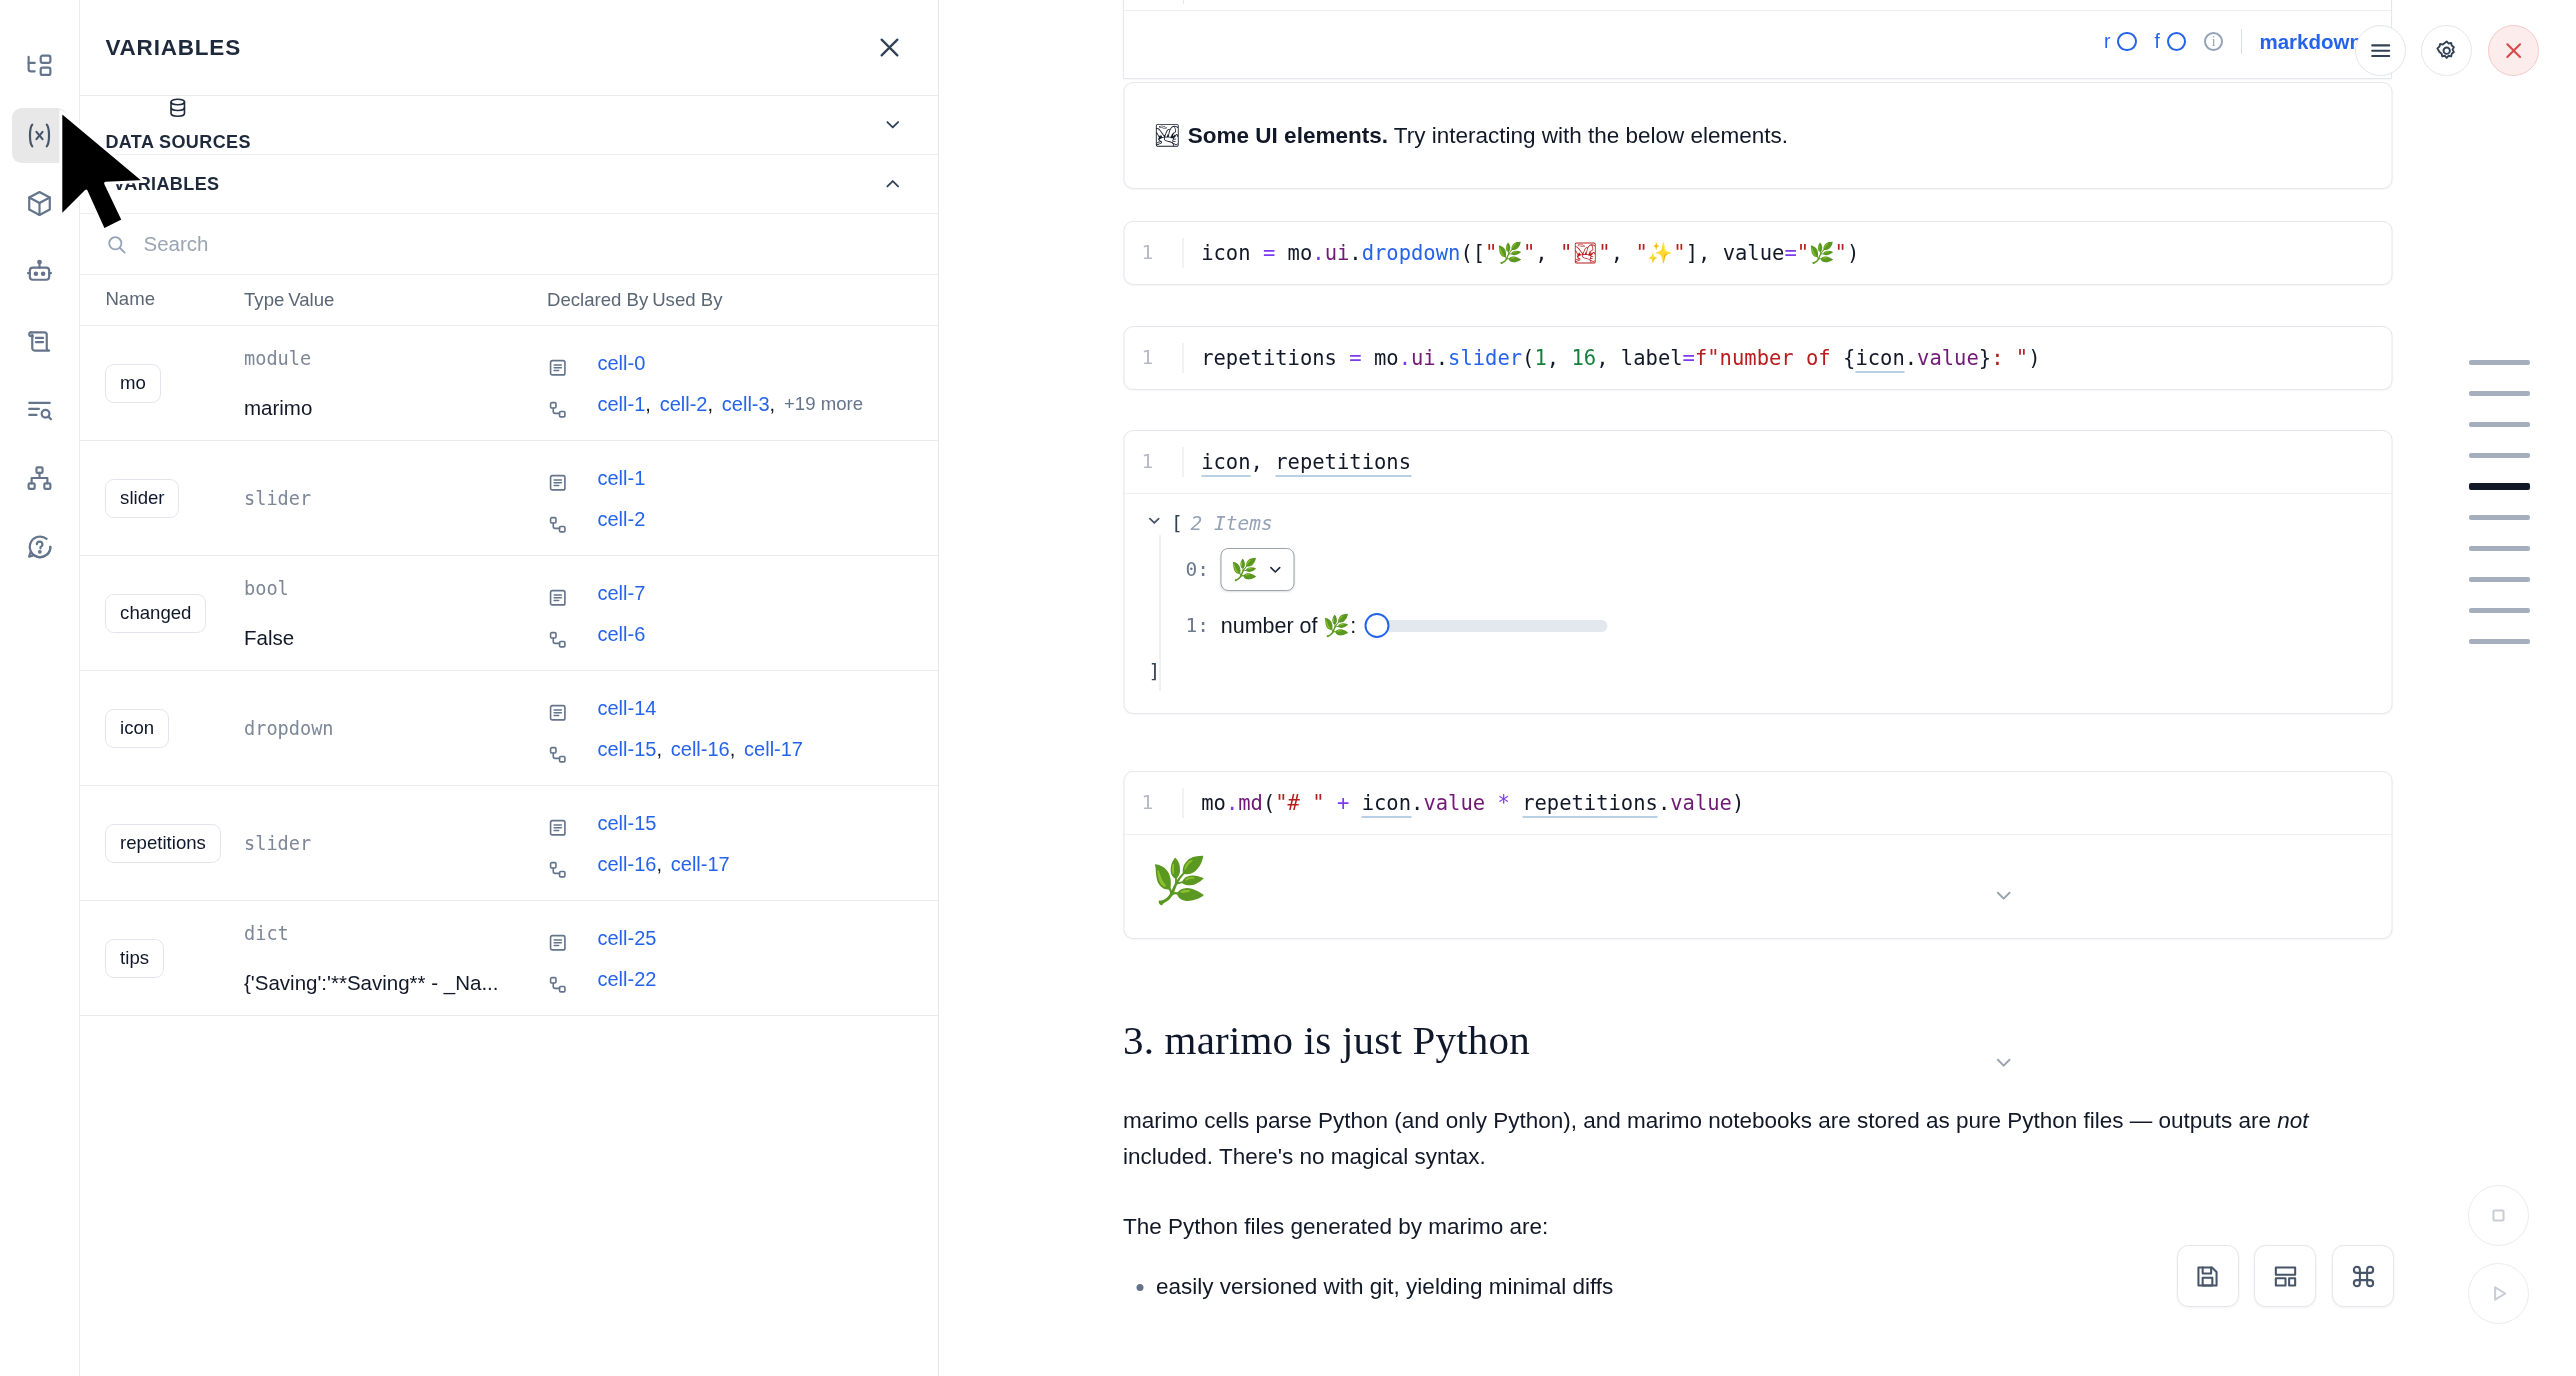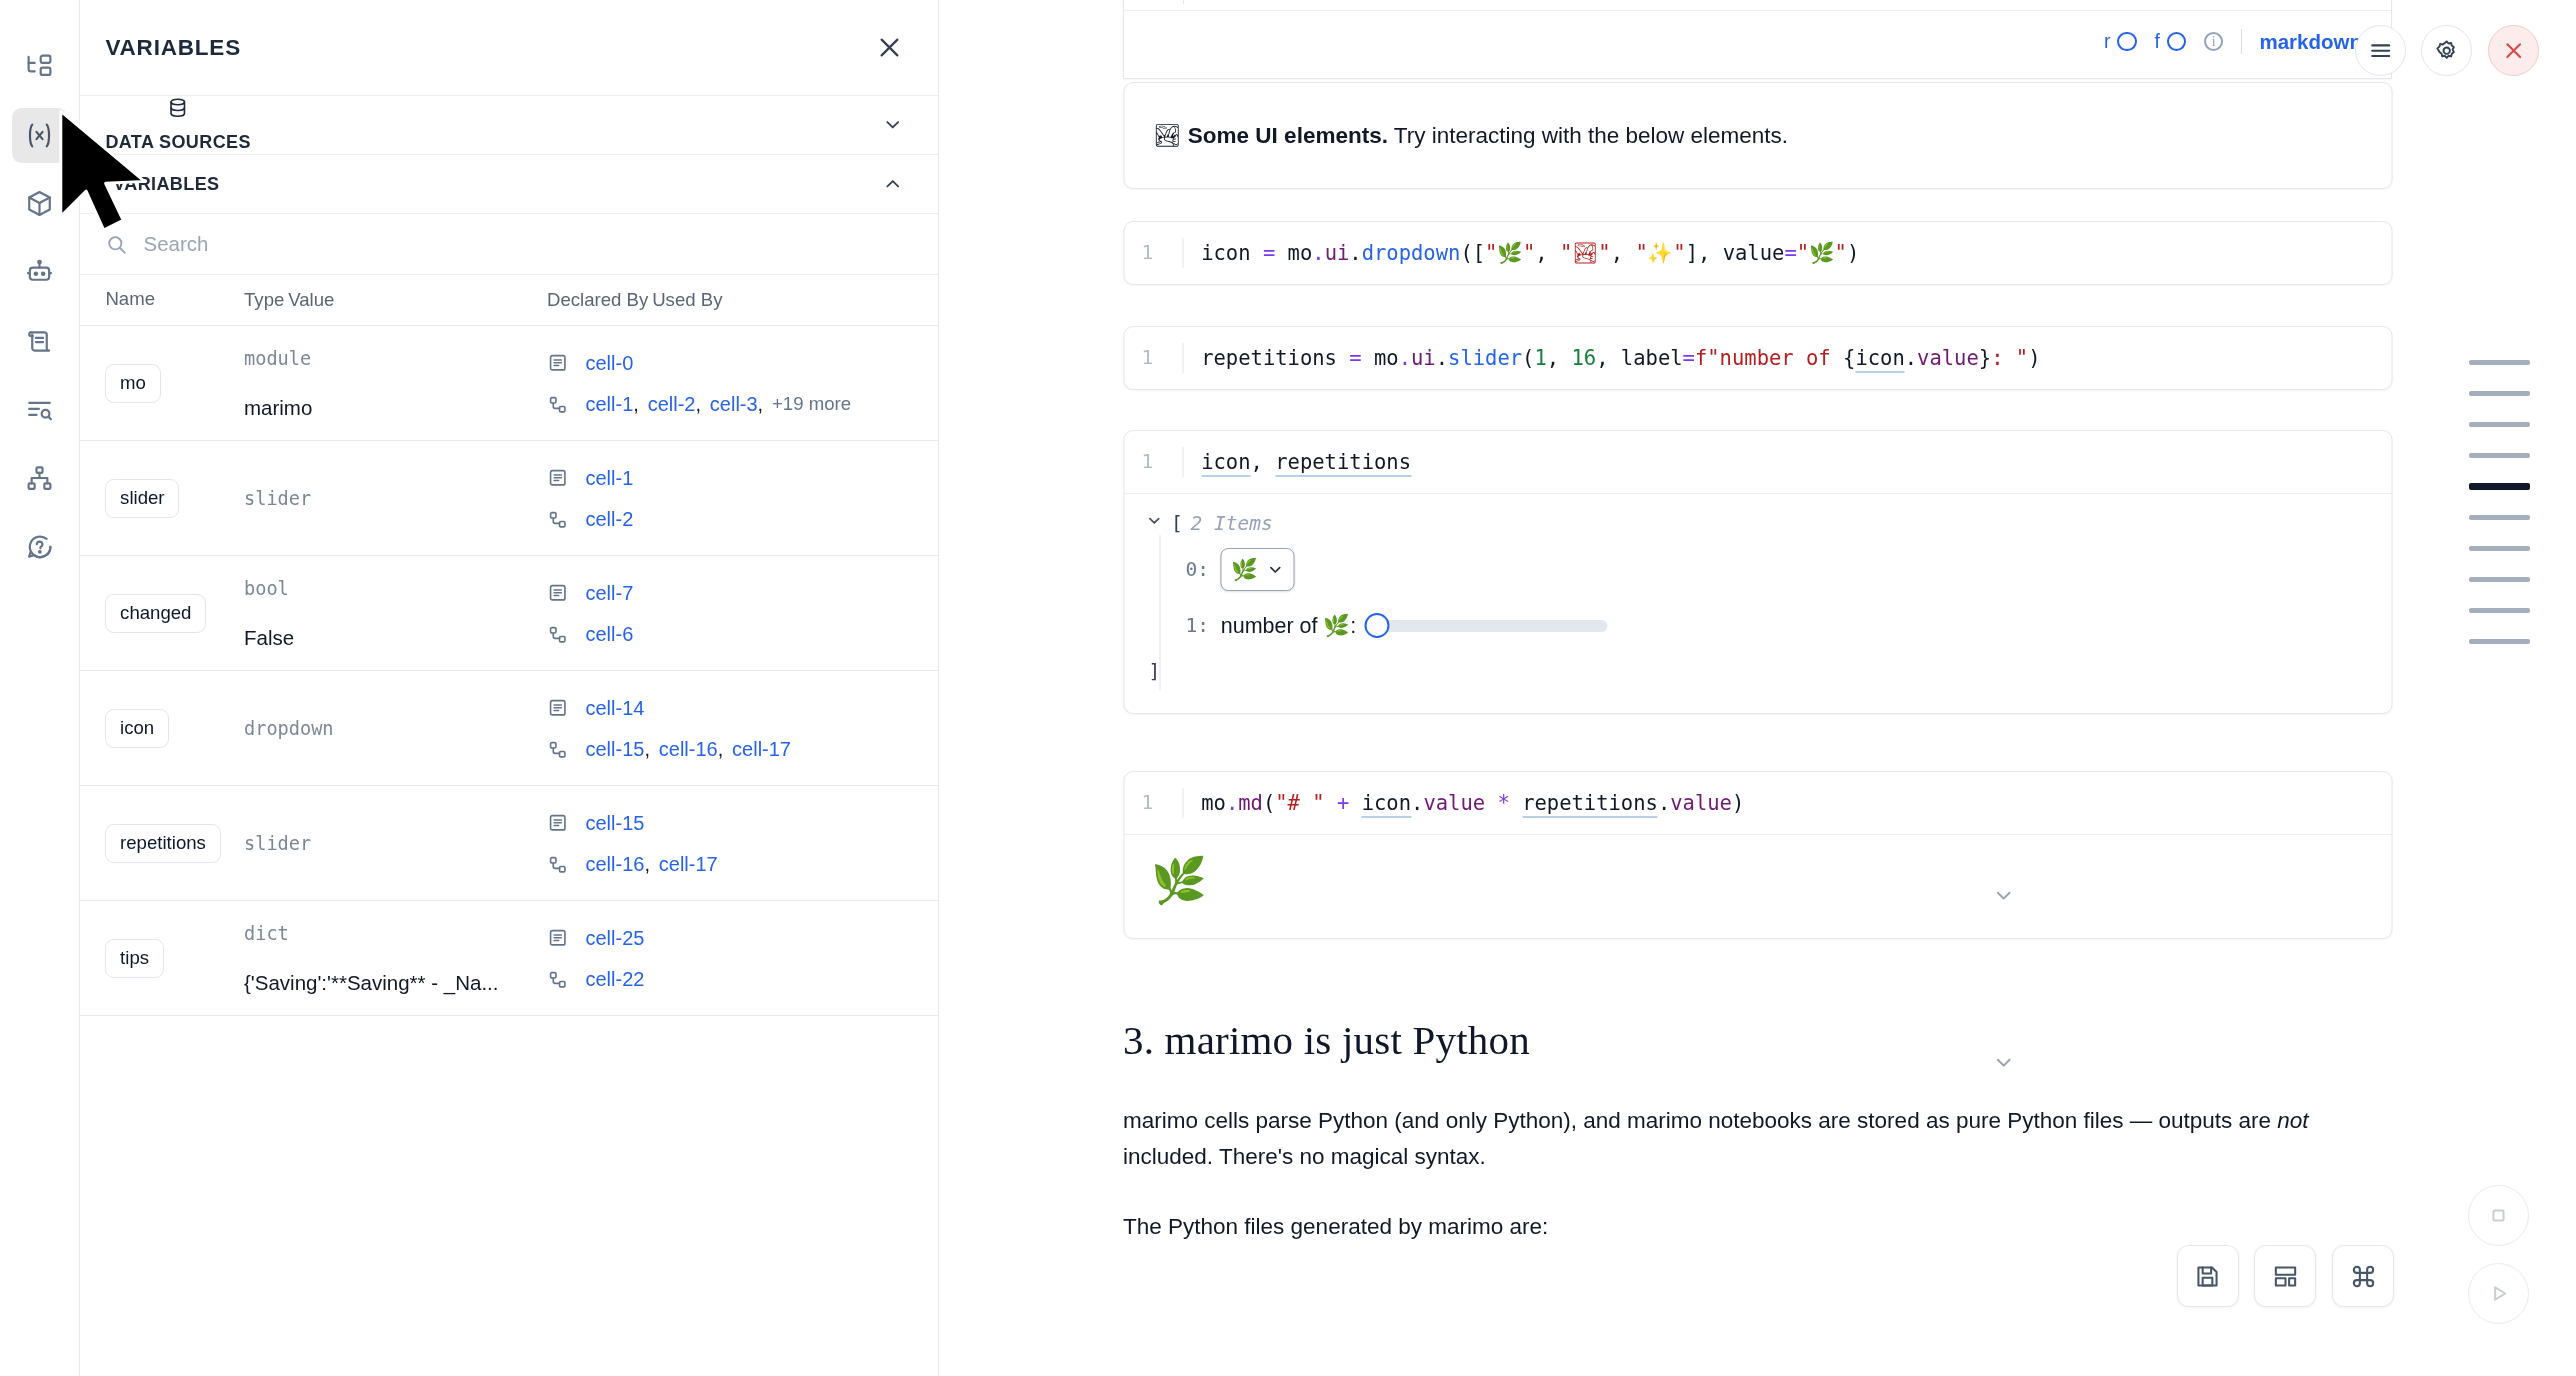--- a/index.html
+++ b/index.html
@@ -90,21 +90,21 @@
   }
   .type-txt {
     font-family: "DejaVu Sans Mono", monospace; font-size: 18.6px;
     color: #7c8797; line-height: 1.5;
   }
   .val-txt {
     font-size: 20.5px; color: #111827; line-height: 1.45; margin-top: 20px;
     white-space: nowrap; overflow: hidden; text-overflow: ellipsis;
     max-width: 283px;
   }
-  .cellrow { display: flex; align-items: center; gap: 17px; line-height: 1.6; }
+  .cellrow { display: flex; align-items: flex-end; gap: 29px; line-height: 1.6; }
   .cellrow + .cellrow { margin-top: 9.8px; }
   .cellrow svg { width: 21.5px; height: 21.5px; color: #64748b; flex: 0 0 21.5px; }
   .cell-link {
     color: #2563eb; font-size: 20px; cursor: pointer; white-space: nowrap;
   }
   .sep { color: #111827; font-size: 20px; }
   .more { color: #64748b; font-size: 18.6px; }
   .links-wrap { display: flex; align-items: center; flex-wrap: wrap; gap: 0px; }
   .links-wrap .cell-link { margin-right: 0; }
   .links-wrap .sep { margin-right: 8.8px; }
@@ -670,20 +670,23 @@
           <path d="M6 9l6 6 6-6"></path>
         </svg>
     </div>
 
     <div class="md-sec" style="position:absolute;left:50%;transform:translateX(-50%);top:1016px;width:1269px;">
       <h2 class="md-h2">3. marimo is just Python</h2>
       <p class="md-p" style="margin-top:39px;">
         <span>marimo cells parse Python (and only Python), and marimo notebooks are stored as pure Python files — outputs are </span><i>not</i><span> included. There's no magical syntax.</span>
       </p>
       <p class="md-p" style="margin-top:33px;">The Python files generated by marimo are:</p>
+      <ul class="md-ul">
+        <li>easily versioned with git, yielding minimal diffs</li>
+      </ul>
     </div>
     <div class="fold" style="left:1053px;top:1051px;">
       <svg viewBox="0 0 24 24" fill="none" stroke="currentColor" stroke-width="2" stroke-linecap="round" stroke-linejoin="round">
           <path d="M6 9l6 6 6-6"></path>
         </svg>
     </div>
 
     <div class="minimap" id="minimap">
         <div class="mm-row">
           <div class="mm-bar"></div>

